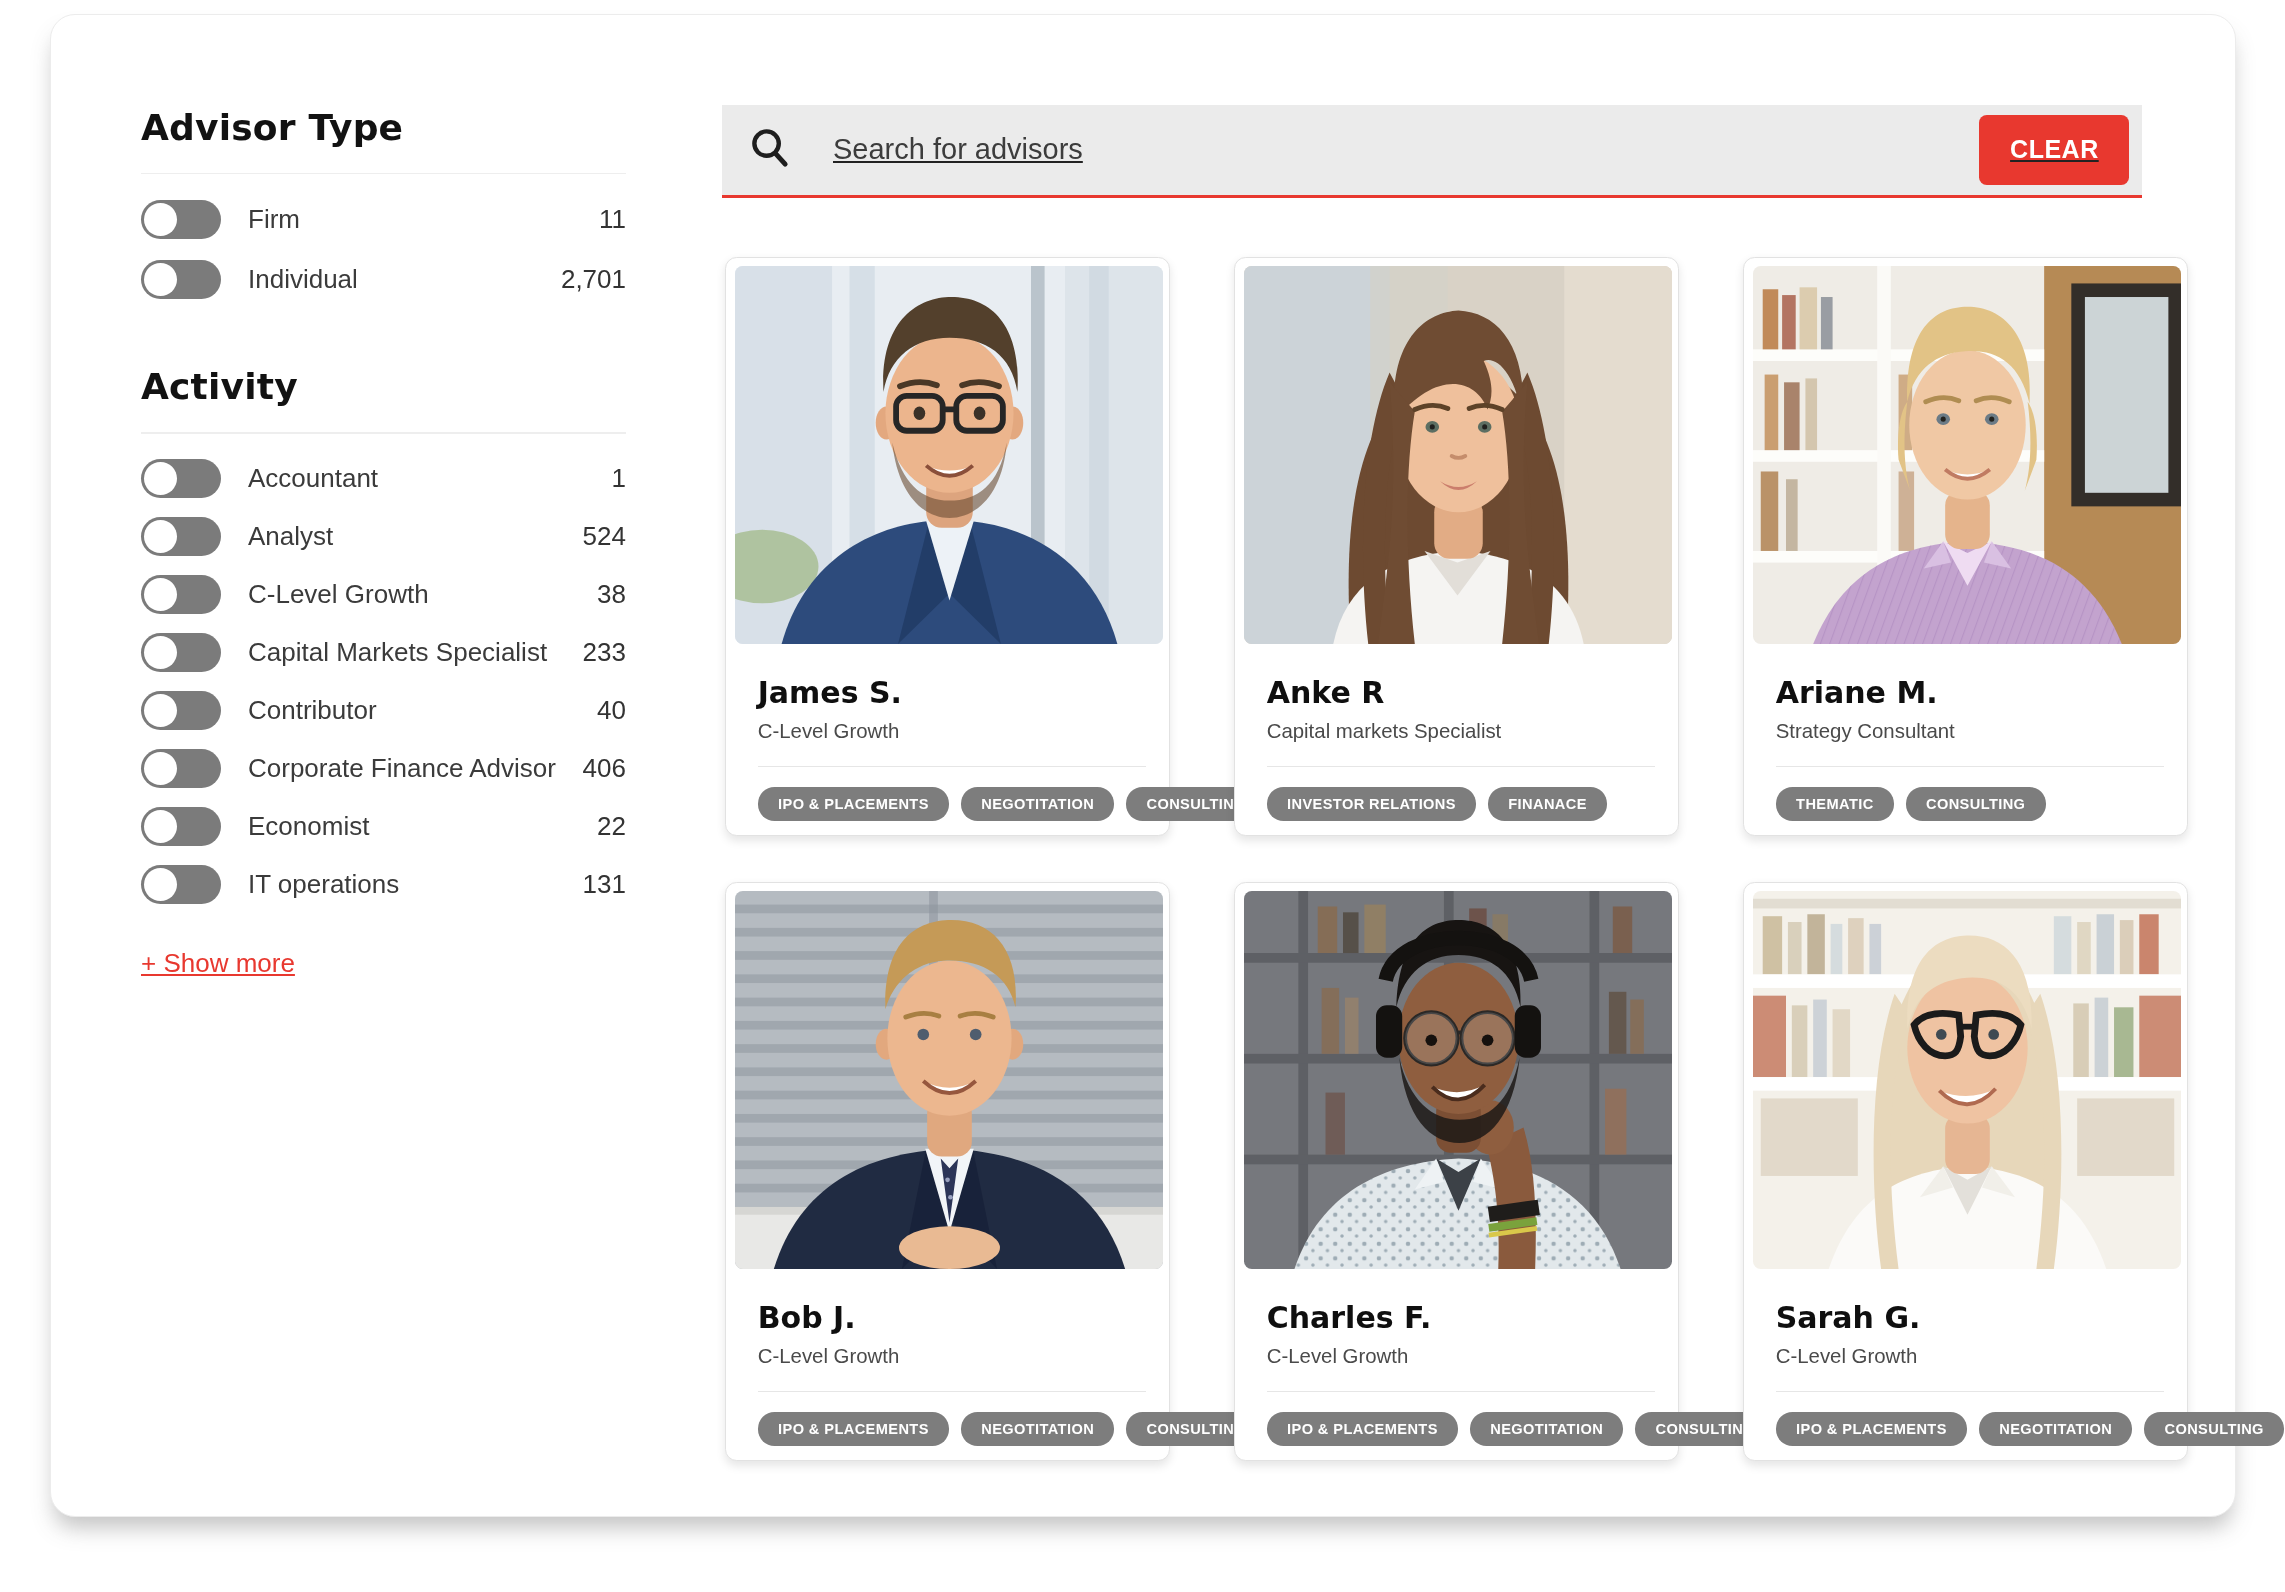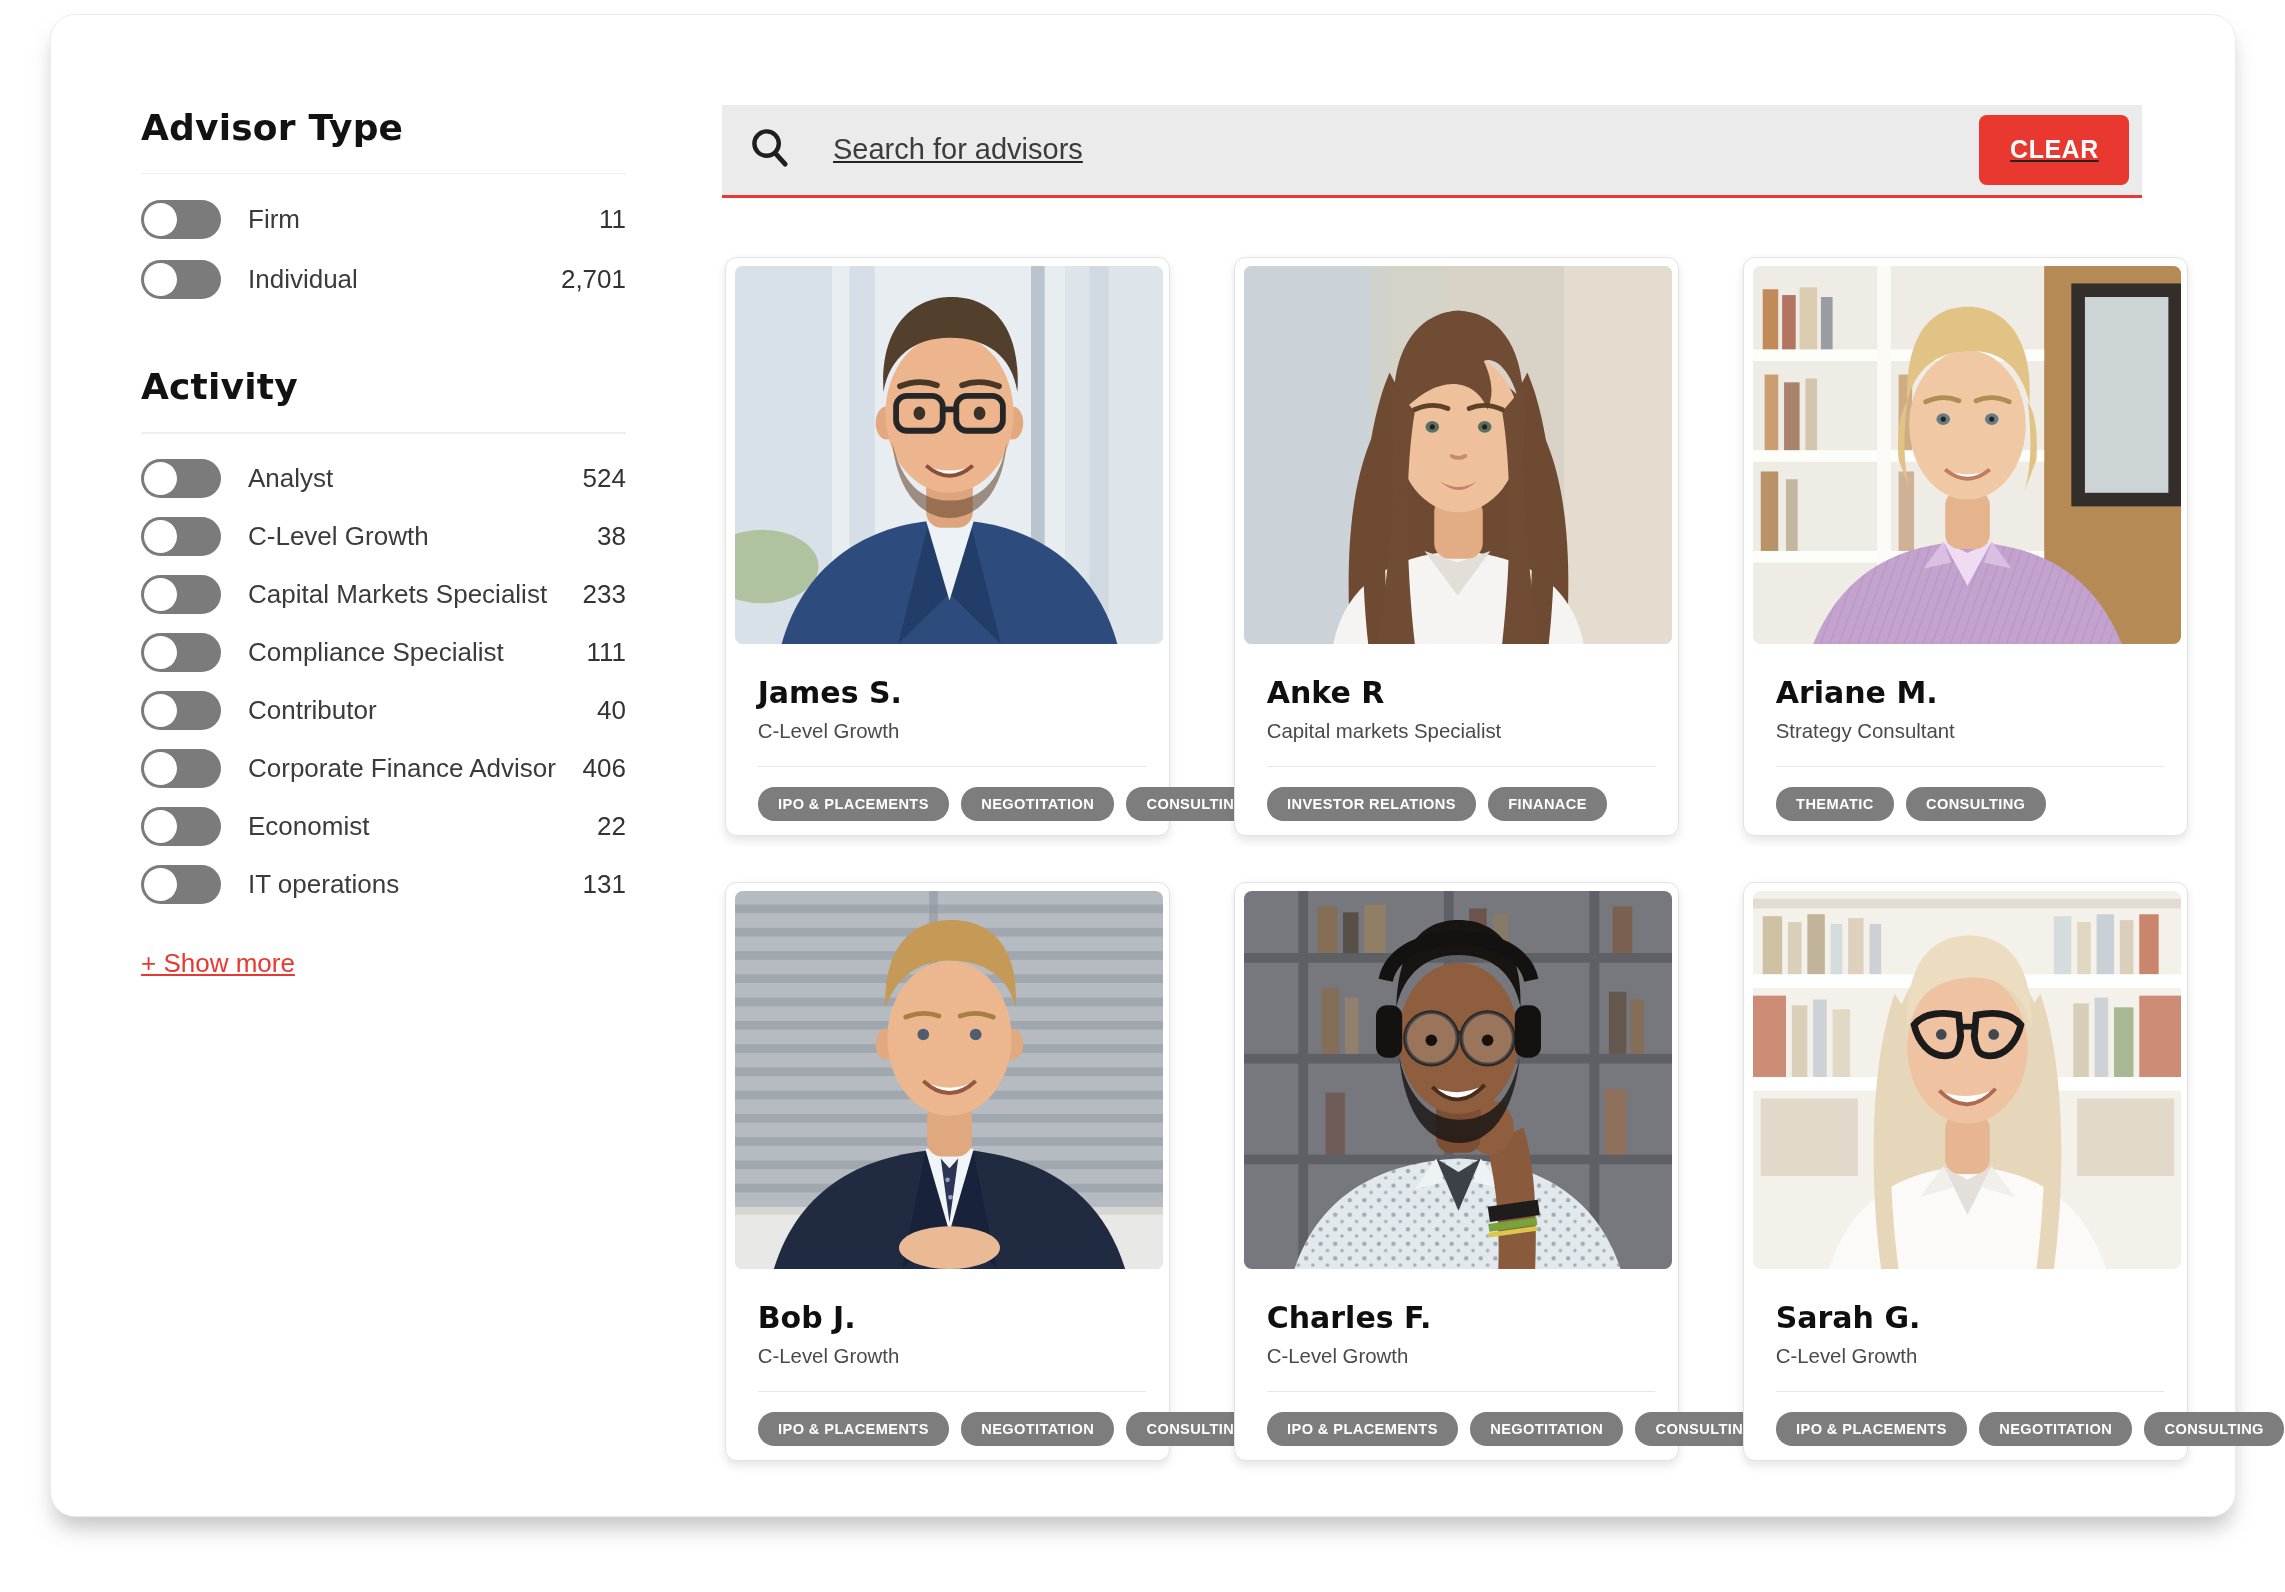--- a/index.html
+++ b/index.html
@@ -95,43 +95,43 @@
     </div>
 
     <h2 class="side-title activity-title">Activity</h2>
     <div class="divider"></div>
 
     <div class="rows">
       <div class="frow arow">
         <div class="toggle">
             <div class="knob"></div>
           </div>
+        <span class="flabel">Accountant</span>
+        <span class="fcount">1</span>
+      </div>
+      <div class="frow arow">
+        <div class="toggle">
+            <div class="knob"></div>
+          </div>
         <span class="flabel">Analyst</span>
         <span class="fcount">524</span>
       </div>
       <div class="frow arow">
         <div class="toggle">
             <div class="knob"></div>
           </div>
         <span class="flabel">C-Level Growth</span>
         <span class="fcount">38</span>
       </div>
       <div class="frow arow">
         <div class="toggle">
             <div class="knob"></div>
           </div>
         <span class="flabel">Capital Markets Specialist</span>
         <span class="fcount">233</span>
-      </div>
-      <div class="frow arow">
-        <div class="toggle">
-            <div class="knob"></div>
-          </div>
-        <span class="flabel">Compliance Specialist</span>
-        <span class="fcount">111</span>
       </div>
       <div class="frow arow">
         <div class="toggle">
             <div class="knob"></div>
           </div>
         <span class="flabel">Contributor</span>
         <span class="fcount">40</span>
       </div>
       <div class="frow arow">
         <div class="toggle">

